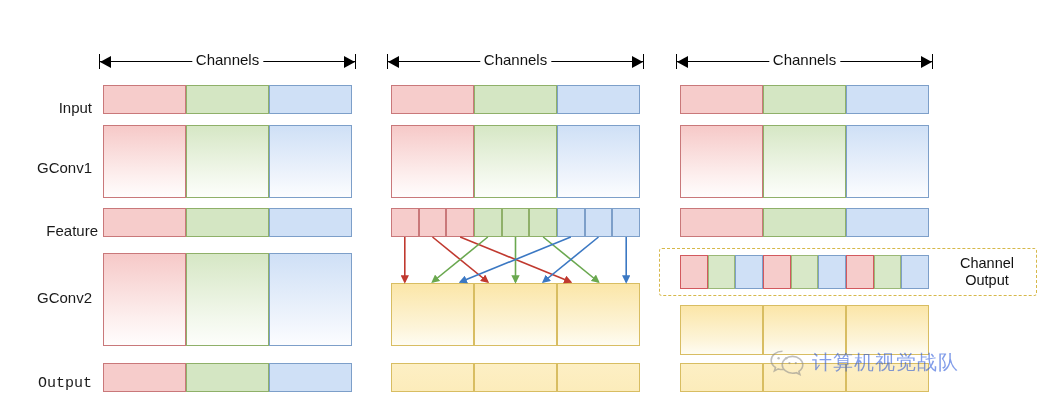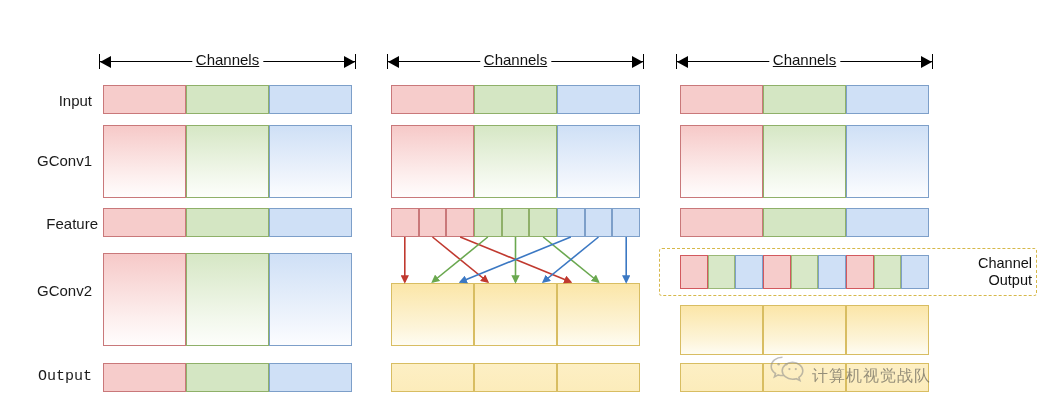--- a/index.html
+++ b/index.html
@@ -1,35 +1,35 @@
 <!DOCTYPE html>
 <html><head>
 <meta charset="utf-8">
 <style>
   html,body{margin:0;padding:0;background:#ffffff;}
   body{width:1044px;height:403px;font-family:"Liberation Sans",sans-serif;overflow:hidden;}
   #stage{position:relative;width:1044px;height:403px;background:#fff;}
 
   .row-label{
     position:absolute;font-size:15px;color:#1a1a1a;
-    text-align:right;white-space:nowrap;
+    text-align:right;white-space:nowrap;margin-top:7px;
   }
 
   
   .ruler{position:absolute;height:18px;}
   .ruler .line{position:absolute;left:0;right:0;top:8px;height:1px;background:#000;}
   .ruler .cap{position:absolute;top:1px;width:1px;height:15px;background:#000;}
   .ruler .cap.l{left:0;}
   .ruler .cap.r{right:0;}
   .ruler .ah{position:absolute;top:2.5px;width:0;height:0;
     border-top:6px solid transparent;border-bottom:6px solid transparent;}
   .ruler .ah.l{left:1px;border-right:11px solid #000;}
   .ruler .ah.r{right:1px;border-left:11px solid #000;}
   .ruler .txt{position:absolute;top:-2px;left:50%;transform:translateX(-50%);
-    background:#fff;padding:0 4px;font-size:15px;color:#111;white-space:nowrap;line-height:18px;text-decoration:underline;}
+    background:#fff;padding:0 4px;font-size:15px;color:#111;white-space:nowrap;line-height:18px;}
 
   
   .bar{position:absolute;display:flex;box-sizing:border-box;}
   .seg{box-sizing:border-box;flex:1 1 0;}
 
   
   .flat-r{background:#f6cccb;border:1.4px solid #c9787a;}
   .flat-g{background:#d4e6c3;border:1.4px solid #8fb069;}
   .flat-b{background:#cfe0f6;border:1.4px solid #7d9fc9;}
 
@@ -43,34 +43,34 @@
   
   .cellgroup{display:flex;flex:1 1 0;box-sizing:border-box;}
   .cellgroup .cell{flex:1 1 0;box-sizing:border-box;}
   .cg-r .cell{background:#f6cccb;border:1.2px solid #c9787a;}
   .cg-g .cell{background:#d4e6c3;border:1.2px solid #8fb069;}
   .cg-b .cell{background:#cfe0f6;border:1.2px solid #7d9fc9;}
 
   
   .shufflebox{position:absolute;box-sizing:border-box;
     border:1.6px dashed #d6b84a;border-radius:3px;background:transparent;}
-  .shuffle-label{position:absolute;font-size:14.5px;line-height:17px;color:#111;text-align:right;white-space:nowrap;}
+  .shuffle-label{position:absolute;font-size:14.5px;line-height:17px;color:#111;text-align:center;white-space:nowrap;}
 
   .shufflerow{position:absolute;display:flex;box-sizing:border-box;}
   .shufflerow .scell{box-sizing:border-box;height:100%;}
   .s-r{background:#f6cccb;border:1.3px solid #d2595e;}
   .s-g{background:#d8e8c8;border:1.3px solid #9bb877;}
   .s-b{background:#cfe0f6;border:1.3px solid #7d9fc9;}
 
   
   #arrows{position:absolute;left:0;top:0;width:1044px;height:403px;pointer-events:none;}
 
   
   .watermark{position:absolute;display:flex;align-items:center;gap:6px;opacity:.55;}
-  .wm-text{font-size:16px;color:#404040;letter-spacing:1px;font-family:"DejaVu Sans",sans-serif;white-space:nowrap;margin-top:18px;}
+  .wm-text{font-size:20px;color:#1d4ed8;letter-spacing:1px;font-family:"DejaVu Sans",sans-serif;white-space:nowrap;}
 </style>
 </head>
 <body>
 
 <div id="stage">
 
   <div class="row-label" style="left:6px;top:92px;width:86px;">Input</div>
   <div class="row-label" style="left:6px;top:152px;width:86px;">GConv1</div>
   <div class="row-label" style="left:12px;top:215px;width:86px;">Feature</div>
   <div class="row-label" style="left:6px;top:282px;width:86px;">GConv2</div>

